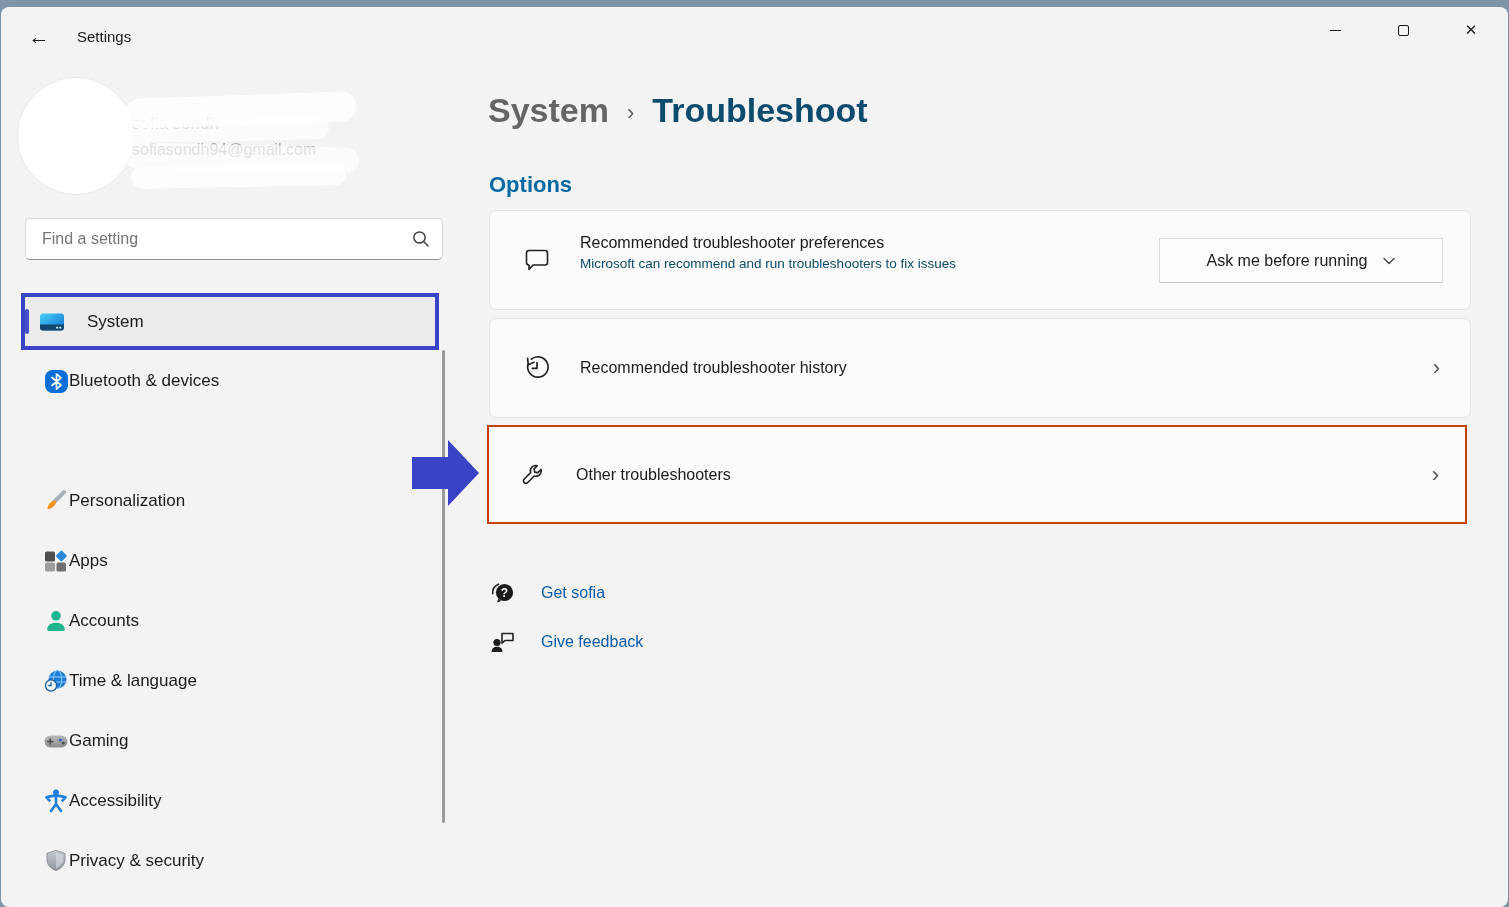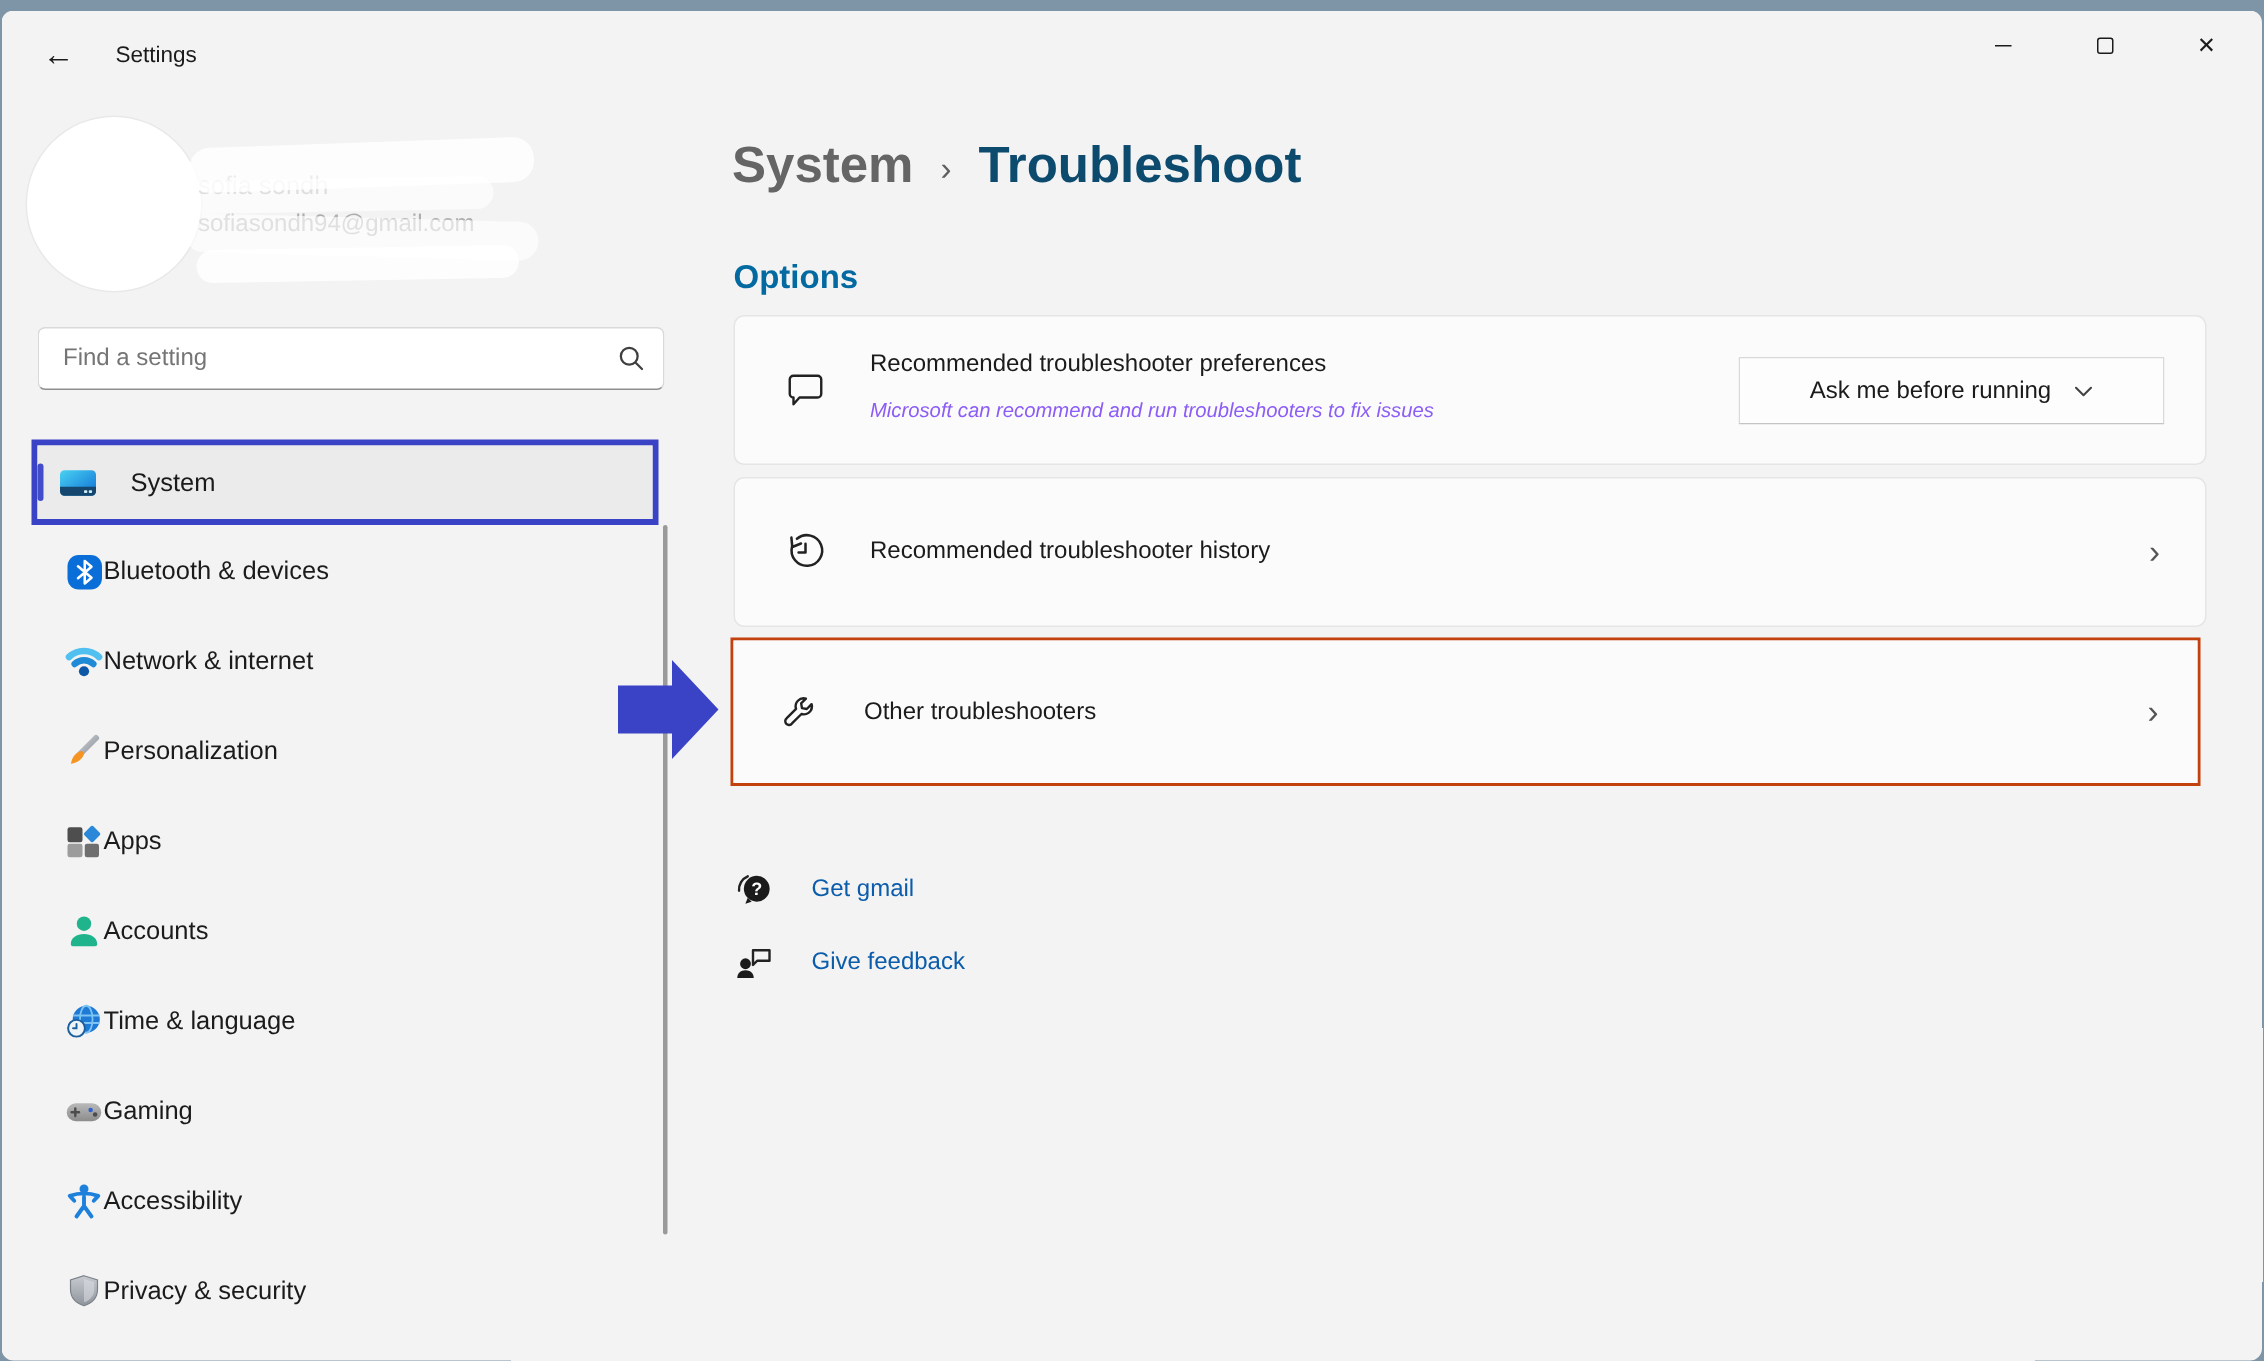--- a/index.html
+++ b/index.html
@@ -38,21 +38,21 @@
   .breadcrumb { position:absolute; left:487px; top:84px; display:flex; align-items:center; gap:18px; }
   .crumb-parent { font-size:34px; font-weight:600; color:#656565; cursor:pointer; }
   .crumb-sep { font-size:22px; color:#5f5f5f; padding-top:4px; }
   .crumb-current { font-size:34px; font-weight:600; color:#0c4a6e; }
   .section-label { position:absolute; left:488px; top:165px; font-size:22px; font-weight:700; color:#0369a1; }
 
   .card { position:absolute; left:488px; width:982px; background:#fbfbfb; border:1px solid #e5e5e5; border-radius:7px; display:flex; align-items:center; }
   .card-icon { position:absolute; left:33px; width:28px; height:28px; display:flex; align-items:center; justify-content:center; }
   .card-text { position:absolute; left:90px; }
   .card-title { font-size:16px; color:#1b1b1b; }
-  .card-sub { font-size:13.5px; color:#8b5cf6; margin-top:14px;font-style:italic; }
+  .card-sub { font-size:13.5px; color:#0c4a6e; margin-top:4px; }
   .card-chevron { position:absolute; right:30px; font-size:22px; color:#555; }
   .dropdown { position:absolute; right:27px; top:27px; width:284px; height:45px; background:#fdfdfd; border:1px solid #d9d9d9; border-bottom-color:#c4c4c4; border-radius:1px; display:flex; align-items:center; justify-content:center; gap:16px; cursor:pointer; }
   .dropdown-label { font-size:16px; color:#1b1b1b; }
 
   .ot-annotation { position:absolute; left:486px; top:418px; width:980px; height:99px; border:2px solid #c2410c; z-index:5; }
   .ot-card { position:relative; width:100%; height:100%; background:#fbfbfb; display:flex; align-items:center; }
 
   .annotation-arrow { position:absolute; left:411px; top:432px; z-index:6; }
 
   .help-row { position:absolute; left:488px; display:flex; align-items:center; gap:24px; cursor:pointer; }
@@ -118,30 +118,20 @@
   <div class="nav-row" style="top:350px;">
     <span class="nav-icon">
       <svg width="25" height="25" viewBox="0 0 25 25">
         <rect x="1" y="1" width="23" height="23" rx="7.5" fill="#0a6ed8"></rect>
         <path d="M8 8.5 L17 16.2 L12.5 20 V5 L17 8.8 L8 16.5" fill="none" stroke="#ffffff" stroke-width="1.7" stroke-linejoin="round" stroke-linecap="round"></path>
       </svg>
     </span>
     <span class="nav-label">Bluetooth &amp; devices</span>
   </div>
 
-  <div class="nav-row" style="top:410px;">
-    <span class="nav-icon">
-      <svg width="26" height="26" viewBox="0 0 26 26">
-        <path d="M3 10 A 14.5 14.5 0 0 1 23 10" fill="none" stroke="#4fc0ef" stroke-width="4.4" stroke-linecap="round"></path>
-        <path d="M6.8 14.6 A 9 9 0 0 1 19.2 14.6" fill="none" stroke="#1f8ad6" stroke-width="4.4" stroke-linecap="round"></path>
-        <circle cx="13" cy="19.5" r="3.4" fill="#0d57a7"></circle>
-      </svg>
-    </span>
-    <span class="nav-label">Network &amp; internet</span>
-  </div>
 
   <div class="nav-row" style="top:470px;">
     <span class="nav-icon">
       <svg width="26" height="26" viewBox="0 0 26 26">
         <defs>
             <linearGradient id="brg" x1="0" y1="0" x2="1" y2="1">
           <stop offset="0" stop-color="#c9ccd2"></stop>
               <stop offset="1" stop-color="#8e939b"></stop>
             </linearGradient>
           </defs>
@@ -294,21 +284,21 @@
 
   <div class="help-row" style="top:572px;">
     <span class="row-icon">
       <svg width="28" height="28" viewBox="0 0 28 28">
         <path d="M9.5 5.2 a9.5 9.5 0 0 0 -5.8 9.6" fill="none" stroke="#222" stroke-width="1.6" stroke-linecap="round"></path>
         <circle cx="15.5" cy="13.5" r="8.6" fill="#1b1b1b"></circle>
         <path d="M9.5 19.5 l-1.6 4 4.2-1.4" fill="#1b1b1b"></path>
         <text x="15.5" y="17.6" text-anchor="middle" font-size="12" font-weight="bold" fill="#ffffff" font-family="Liberation Sans, sans-serif">?</text>
       </svg>
     </span>
-    <span class="help-link">Get gmail</span>
+    <span class="help-link">Get sofia</span>
   </div>
 
   <div class="help-row" style="top:621px;">
     <span class="row-icon">
       <svg width="28" height="28" viewBox="0 0 28 28">
         <circle cx="8" cy="14.5" r="3.6" fill="#1b1b1b"></circle>
         <path d="M2.5 24 c0-3.4 2.5-5.2 5.5-5.2 s5.5 1.8 5.5 5.2 z" fill="#1b1b1b"></path>
         <path d="M13 5.5 h11 v7 h-8.2 l-2.8 2.8 v-2.8 z" fill="none" stroke="#222" stroke-width="1.6" stroke-linejoin="round"></path>
       </svg>
     </span>

